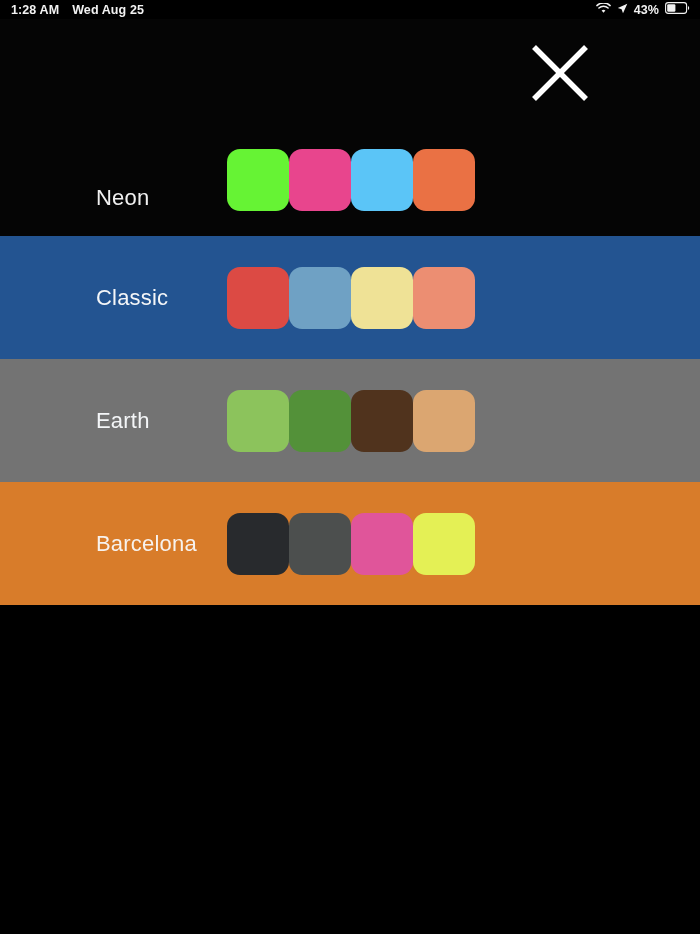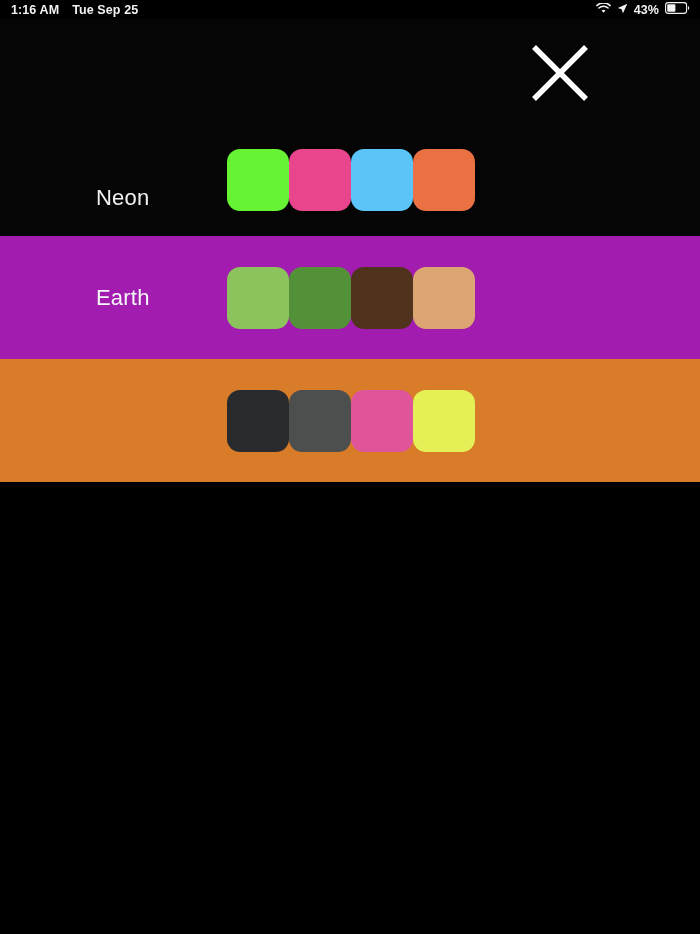--- a/index.html
+++ b/index.html
@@ -61,22 +61,22 @@
     flex:0 0 auto;
   }
 </style>
 </head>
 <body>
 
 <div id="app">
 
   <div class="statusbar">
     <div class="sb-left">
-      <span class="sb-time">1:16 AM</span>
-      <span class="sb-date">Tue Sep 25</span>
+      <span class="sb-time">1:28 AM</span>
+      <span class="sb-date">Wed Aug 25</span>
     </div>
     <div class="sb-right">
       <span class="icon-wifi">
         <svg width="15" height="11" viewBox="0 0 15 11">
           <path d="M7.5 9.8 L5.6 7.6 A3.0 3.0 0 0 1 9.4 7.6 Z" fill="#f2f2f2"></path>
           <path d="M2.9 5.0 A6.6 6.6 0 0 1 12.1 5.0" stroke="#f2f2f2" stroke-width="1.5" fill="none" stroke-linecap="round"></path>
           <path d="M0.9 2.6 A9.6 9.6 0 0 1 14.1 2.6" stroke="#f2f2f2" stroke-width="1.5" fill="none" stroke-linecap="round"></path>
         </svg>
       </span>
       <span class="icon-loc">
@@ -105,30 +105,40 @@
   <div class="palette-list">
       <div class="palette-row" style="background: rgb(5, 5, 5);">
         <div class="row-label" style="color: rgb(240, 240, 240);">Neon</div>
         <div class="swatches">
           <div class="swatch" style="background: rgb(102, 243, 52);"></div>
           <div class="swatch" style="background: rgb(232, 69, 141);"></div>
           <div class="swatch" style="background: rgb(91, 197, 247);"></div>
           <div class="swatch" style="background: rgb(234, 113, 68);"></div>
         </div>
       </div>
-      <div class="palette-row" style="background: #a21caf;">
+      <div class="palette-row" style="background: rgb(35, 84, 145);">
+        <div class="row-label" style="color: rgb(244, 246, 248);">Classic</div>
+        <div class="swatches">
+          <div class="swatch" style="background: rgb(220, 74, 68);"></div>
+          <div class="swatch" style="background: rgb(111, 161, 196);"></div>
+          <div class="swatch" style="background: rgb(239, 226, 150);"></div>
+          <div class="swatch" style="background: rgb(236, 142, 114);"></div>
+        </div>
+      </div>
+      <div class="palette-row" style="background: #737373;">
         <div class="row-label" style="color: rgb(244, 246, 248);">Earth</div>
         <div class="swatches">
           <div class="swatch" style="background: rgb(140, 195, 92);"></div>
           <div class="swatch" style="background: rgb(83, 145, 57);"></div>
           <div class="swatch" style="background: rgb(80, 51, 29);"></div>
           <div class="swatch" style="background: rgb(219, 166, 113);"></div>
         </div>
       </div>
       <div class="palette-row" style="background: rgb(216, 124, 42);">
+        <div class="row-label" style="color: rgb(247, 242, 238);">Barcelona</div>
         <div class="swatches">
           <div class="swatch" style="background: rgb(40, 42, 45);"></div>
           <div class="swatch" style="background: rgb(76, 79, 78);"></div>
           <div class="swatch" style="background: rgb(224, 85, 154);"></div>
           <div class="swatch" style="background: rgb(228, 240, 85);"></div>
         </div>
       </div>
     </div>
 
 </div>

